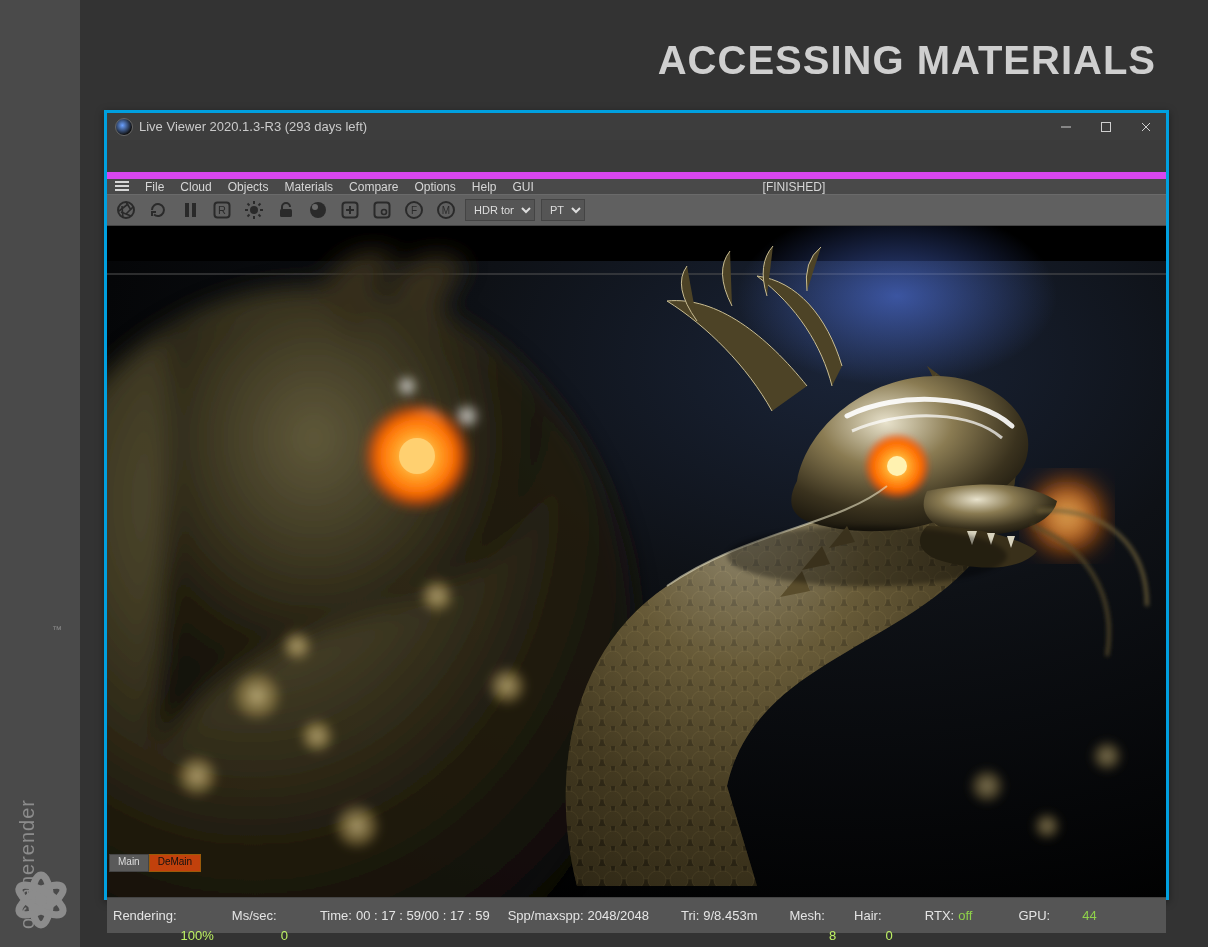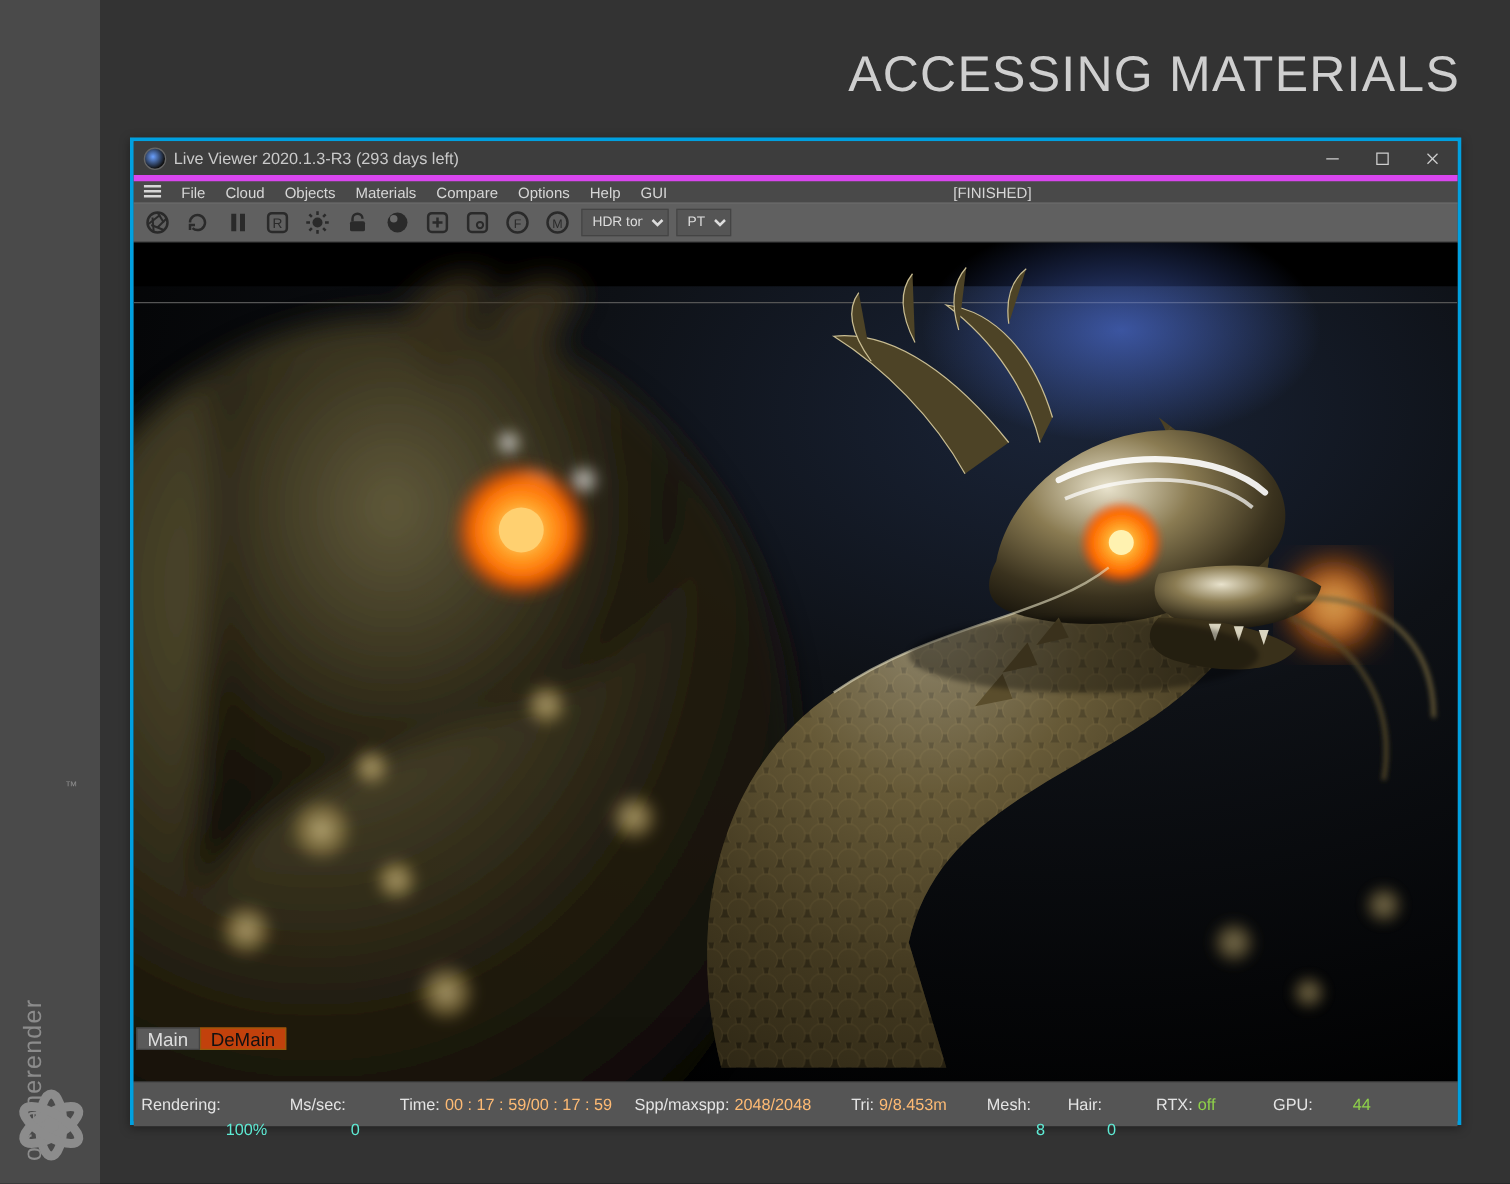--- a/index.html
+++ b/index.html
@@ -17,22 +17,22 @@
   .brand {
     position:absolute; left:16px; bottom:18px;
     color:#8c8c8c; font-size:20px; letter-spacing:1px;
     writing-mode:vertical-rl; transform:rotate(180deg);
     display:flex; align-items:center; gap:6px;
   }
   .brand-logo {
     position:absolute; left:10px; bottom:16px;
   }
   .page-title {
-    position:absolute; top:38px; right:40px;
-    color:#cfcfcf; font-size:40px; font-weight:400;
+    position:absolute; top:38px; right:52px;
+    color:#cfcfcf; font-size:40px; font-weight:700;
     letter-spacing:1px;
   }
   .outer {
     position:absolute; left:104px; top:110px;
     width:1065px; height:790px;
     border:3px solid #00a0e0;
     background:#3b3b3b;
     box-shadow:0 2px 8px rgba(0,0,0,.4);
   }
   
@@ -45,22 +45,22 @@
     border-radius:50%; background:radial-gradient(circle at 40% 40%,#6aa0ff,#111 70%);
     border:1px solid #666;
   }
   .titlebar .spacer { flex:1; }
   .win-btn {
     width:40px; height:27px; display:flex; align-items:center; justify-content:center;
     color:#cfcfcf; font-size:12px; cursor:pointer;
   }
   
   .menubar {
-    height:22px; background:#494949; border-top:5px solid #d946ef;
-    display:flex; align-items:center; color:#d6d6d6; font-size:12px;
+    height:22px; background:#494949; border-top:7px solid #d946ef;
+    display:flex; align-items:center; color:#d6d6d6; font-size:12px;margin-top:32px;
   }
   .menubar .ham { padding:0 8px 0 8px; font-size:14px; }
   .menubar .mitem { padding:0 8px; cursor:pointer; }
   .menubar .finished { flex:1; text-align:center; padding-right:120px; }
   
   .toolbar {
     height:32px; background:#606060; border-top:1px solid #6a6a6a;
     border-bottom:1px solid #444;
     display:flex; align-items:center; gap:6px; padding:0 6px;
   }
@@ -73,37 +73,37 @@
     font-size:11px; padding:0 4px;
   }
   
   .viewport {
     position:relative; height:671px; background:#0a0a0a; overflow:hidden;
   }
   .viewport svg { width:100%; height:100%; display:block; }
   
   .tabs {
     position:absolute; left:2px; bottom:25px; height:18px;
-    display:flex; font-size:15px;
+    display:flex; font-size:10px;
   }
   .tab {
     padding:1px 8px; background:#5a5a5a; color:#ddd; border:1px solid #444;
     cursor:pointer;
   }
   .tab.active { background:#c2410c; color:#111; border-color:#9a5a0a; }
   
   .statusbar {
     height:36px; background:#555555; color:#e4e4e4;
     font-size:13px; display:flex; align-items:center;
     padding:0 6px; border-top:1px solid #444; white-space:nowrap;
     gap:4px;
   }
-  .statusbar .sv { color:#fdba74; }
+  .statusbar .sv { color:#e5e5e5; }
   .statusbar .sv-green { color:#8fd14a; }
-  .statusbar .sv-teal { color:#5eead4;margin-top:40px; }
+  .statusbar .sv-teal { color:#bef264;margin-top:40px; }
   .statusbar .sep { display:inline-block; width:10px; }
 </style>
 </head>
 <body>
 
 <div class="sideband"></div>
 
 <div class="brand">
   <span>octanerender</span>
 </div>

